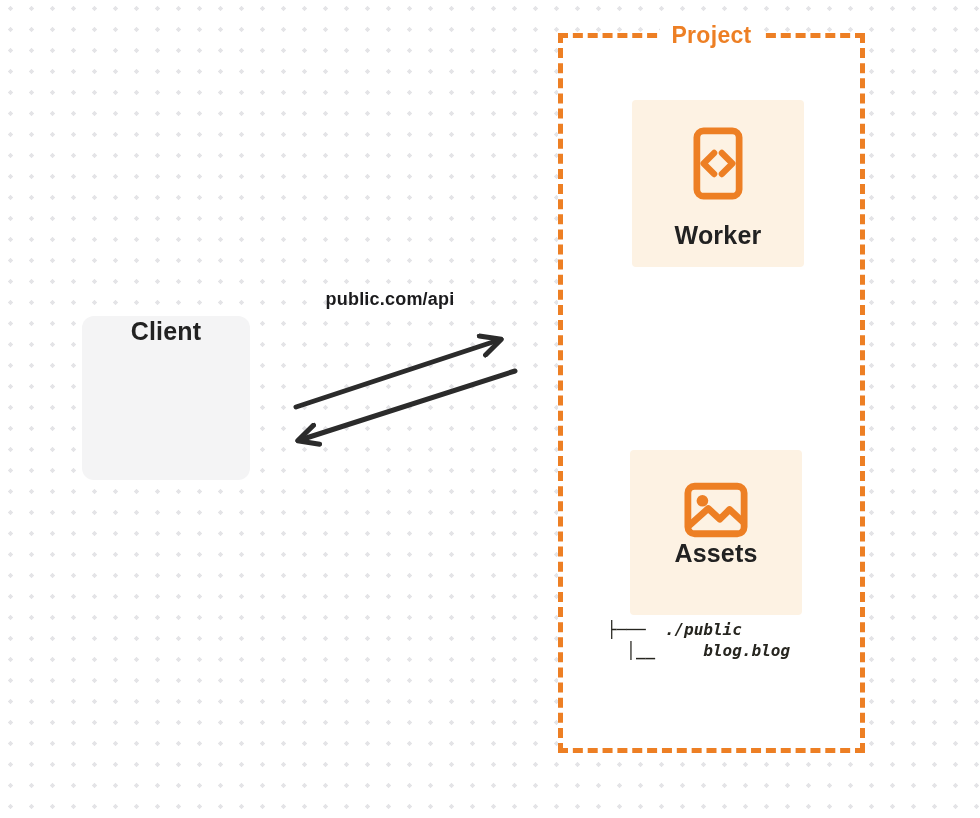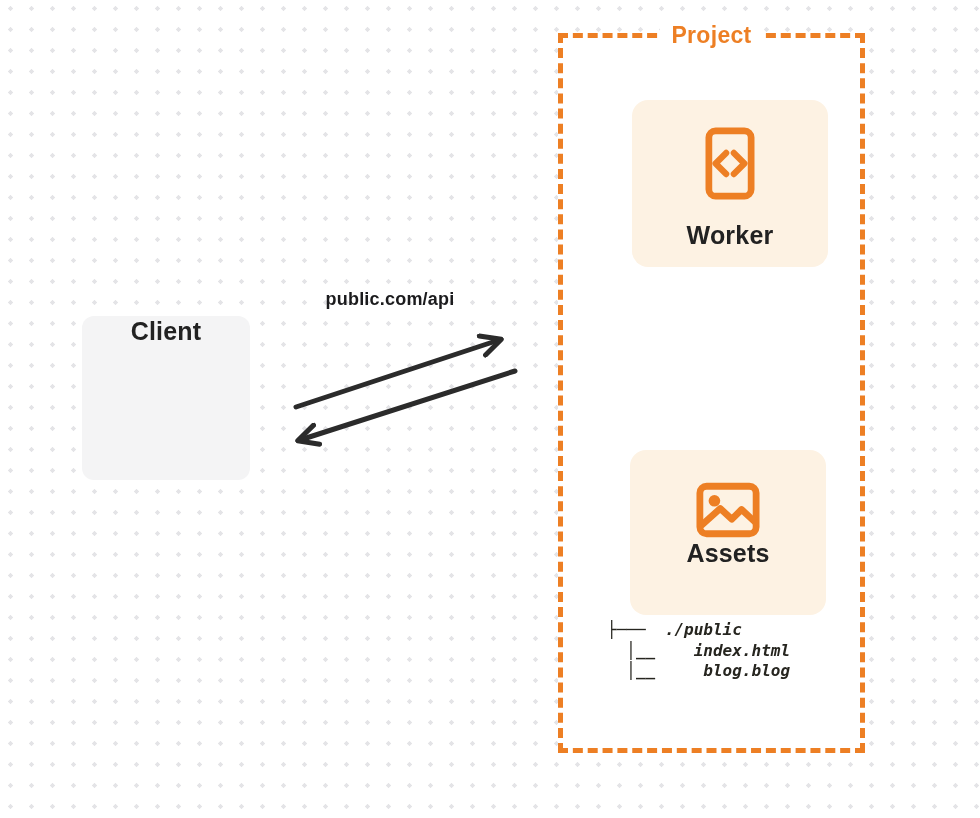--- a/index.html
+++ b/index.html
@@ -54,21 +54,21 @@
   }
   .project-title{
     position:absolute;top:-17px;left:50%;transform:translateX(-50%);
     background:#ffffff;padding:0 12px;
     font-size:23px;font-weight:700;color:var(--accent);letter-spacing:.3px;
     line-height:28px;white-space:nowrap;
   }
 
   
   .card{
-    position:absolute;width:196px;border-radius:16px;background:var(--card-bg);
+    position:absolute;width:172px;border-radius:4px;background:var(--card-bg);
     display:flex;flex-direction:column;align-items:center;
   }
   .worker-card{left:69px;top:62px;height:167px;padding-top:27px;}
   .worker-card .node-label{margin-top:20px;}
   .assets-card{left:67px;top:412px;height:165px;padding-top:32px;}
   .assets-card .node-label{}
   .icon-stroke{stroke:var(--accent);fill:none;}
   .icon-fill{fill:var(--accent);}
 
   
@@ -116,18 +116,17 @@
       <svg width="64" height="56" viewBox="0 0 66 57">
         <rect class="icon-stroke" x="4" y="4" width="58" height="49" rx="7" stroke-width="7"></rect>
         <circle class="icon-fill" cx="19" cy="19" r="6"></circle>
         <path class="icon-stroke" d="M6 44 L25 27 L37 38 L47 28 L61 41" stroke-width="7" stroke-linecap="round" stroke-linejoin="round"></path>
       </svg>
       <span class="node-label">Assets</span>
     </div>
 
     <div class="file-tree">
       <div class="tree-line">├───  ./public</div>
-      <div class="tree-line">  │__    index.html</div>
       <div class="tree-line">  │__     blog.blog</div>
     </div>
   </div>
 
 </div>
 
 </body></html>

